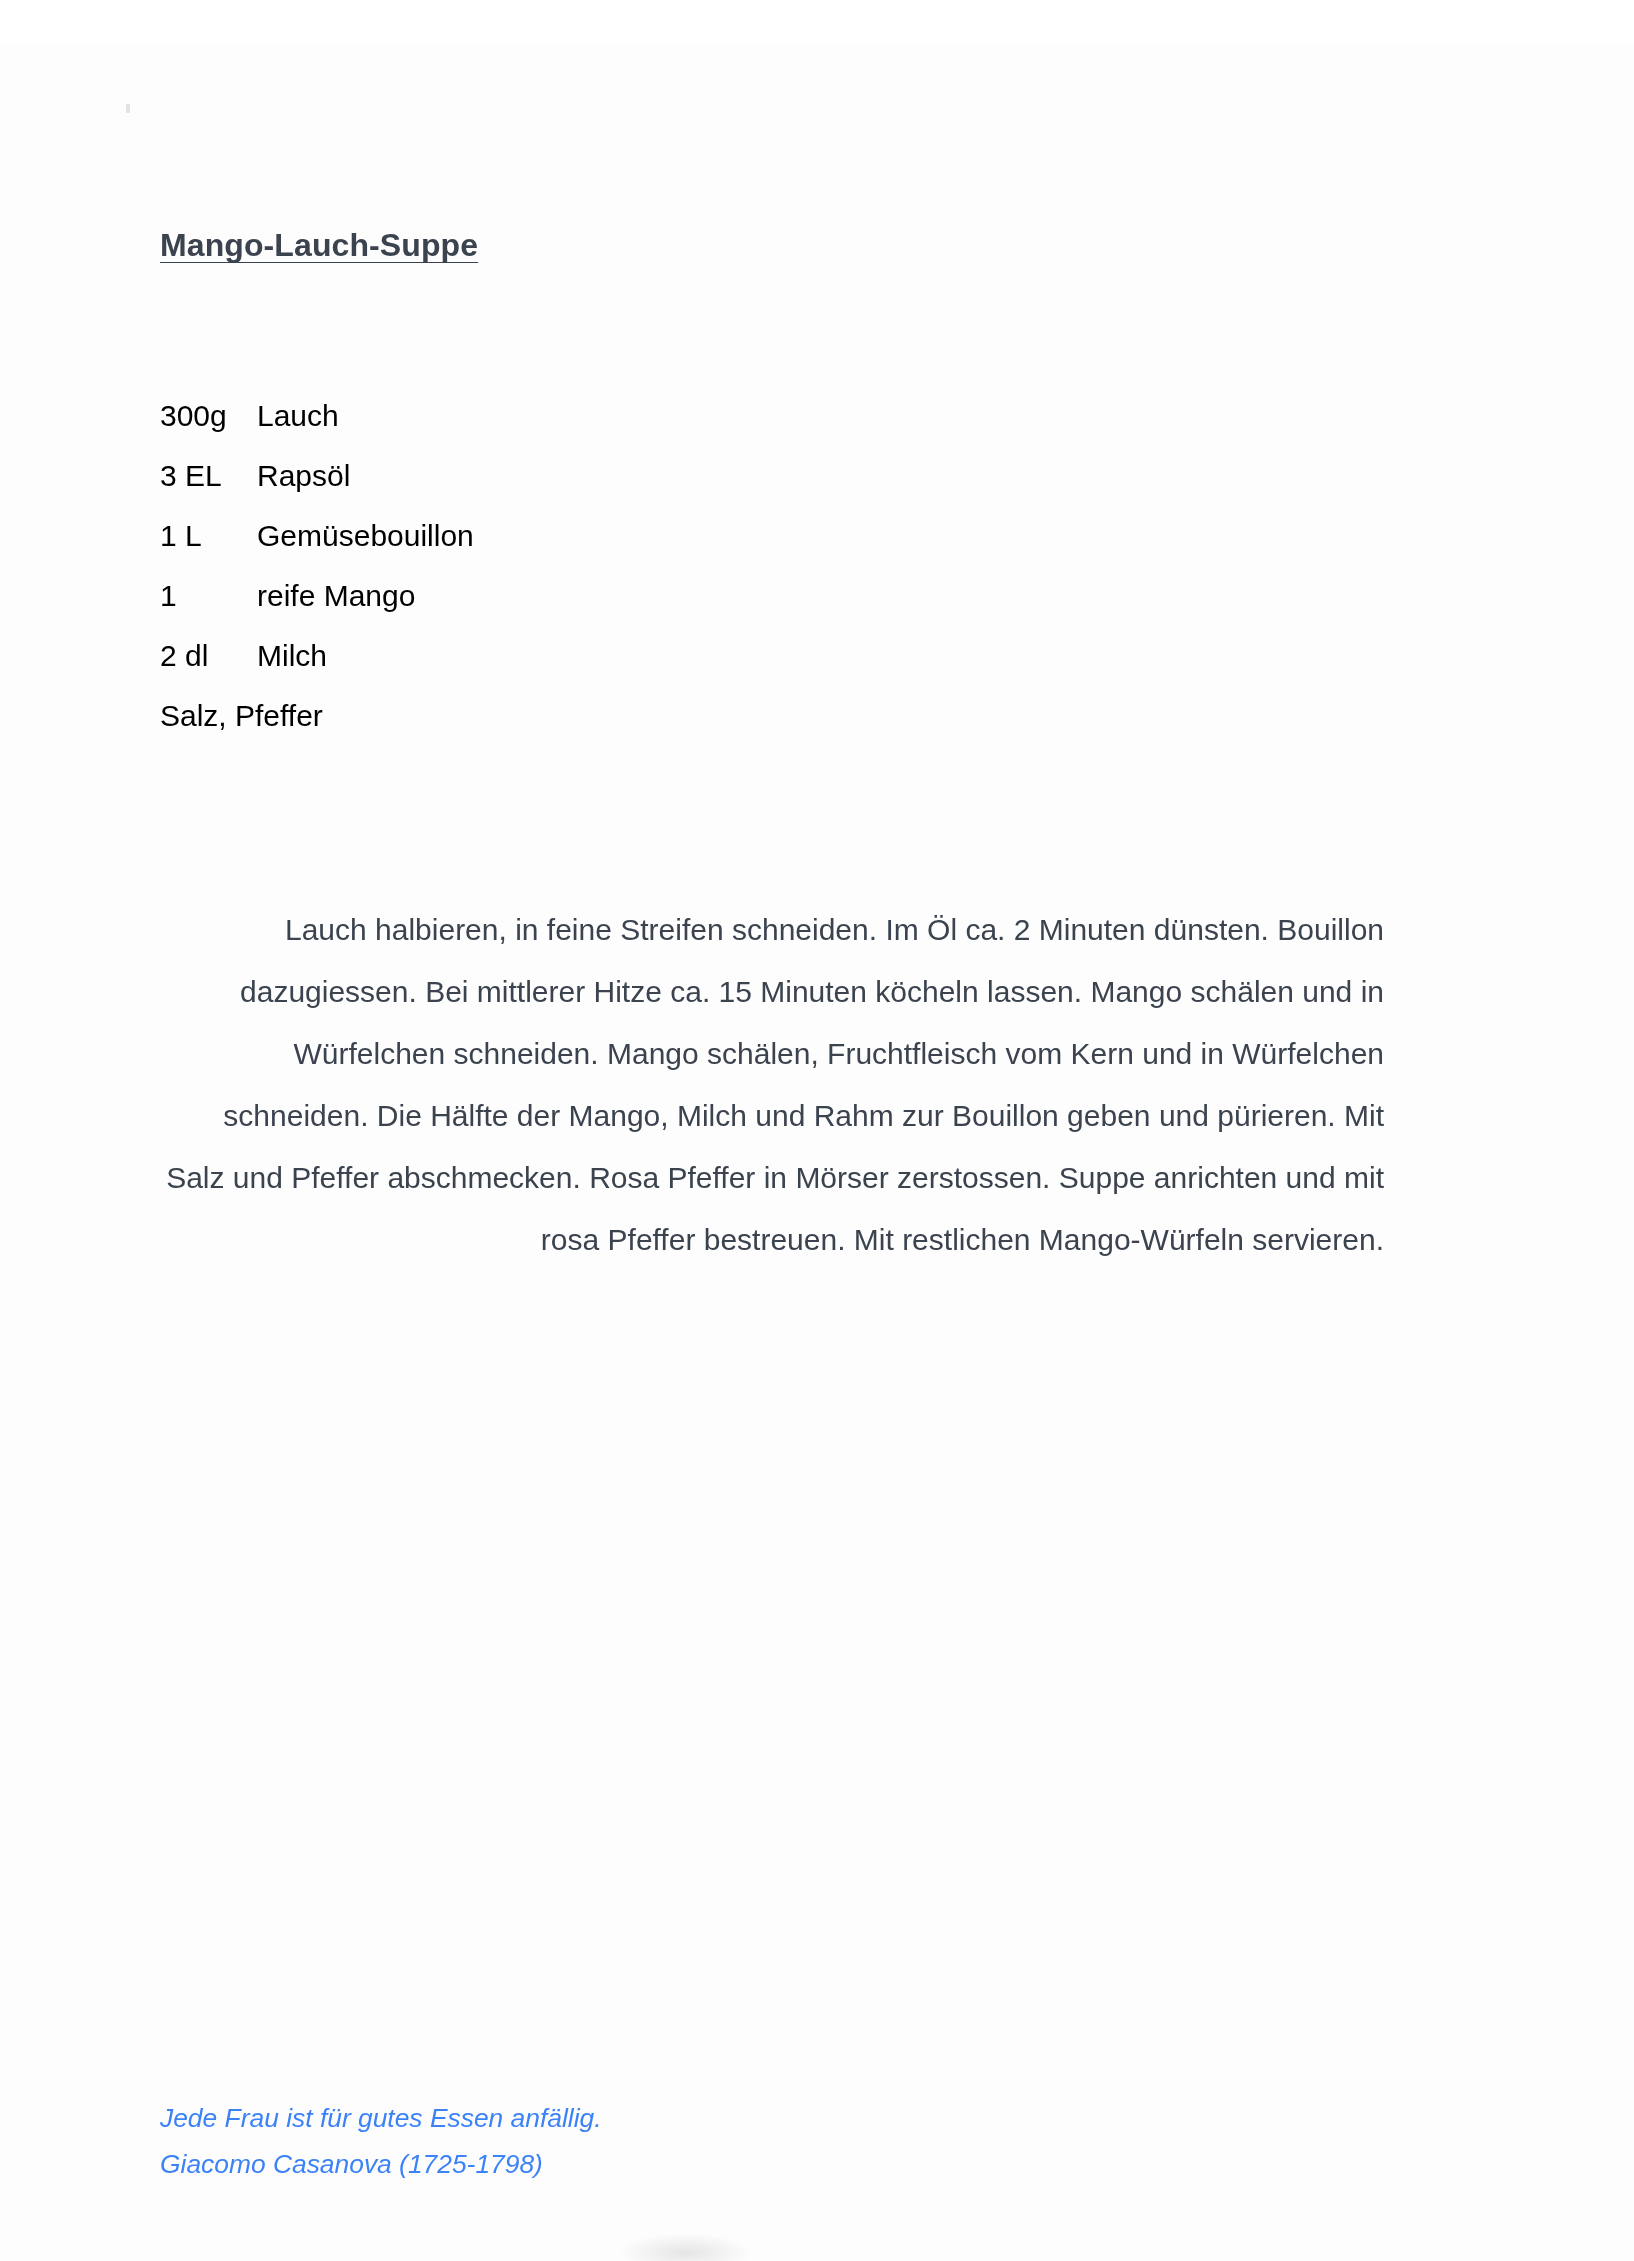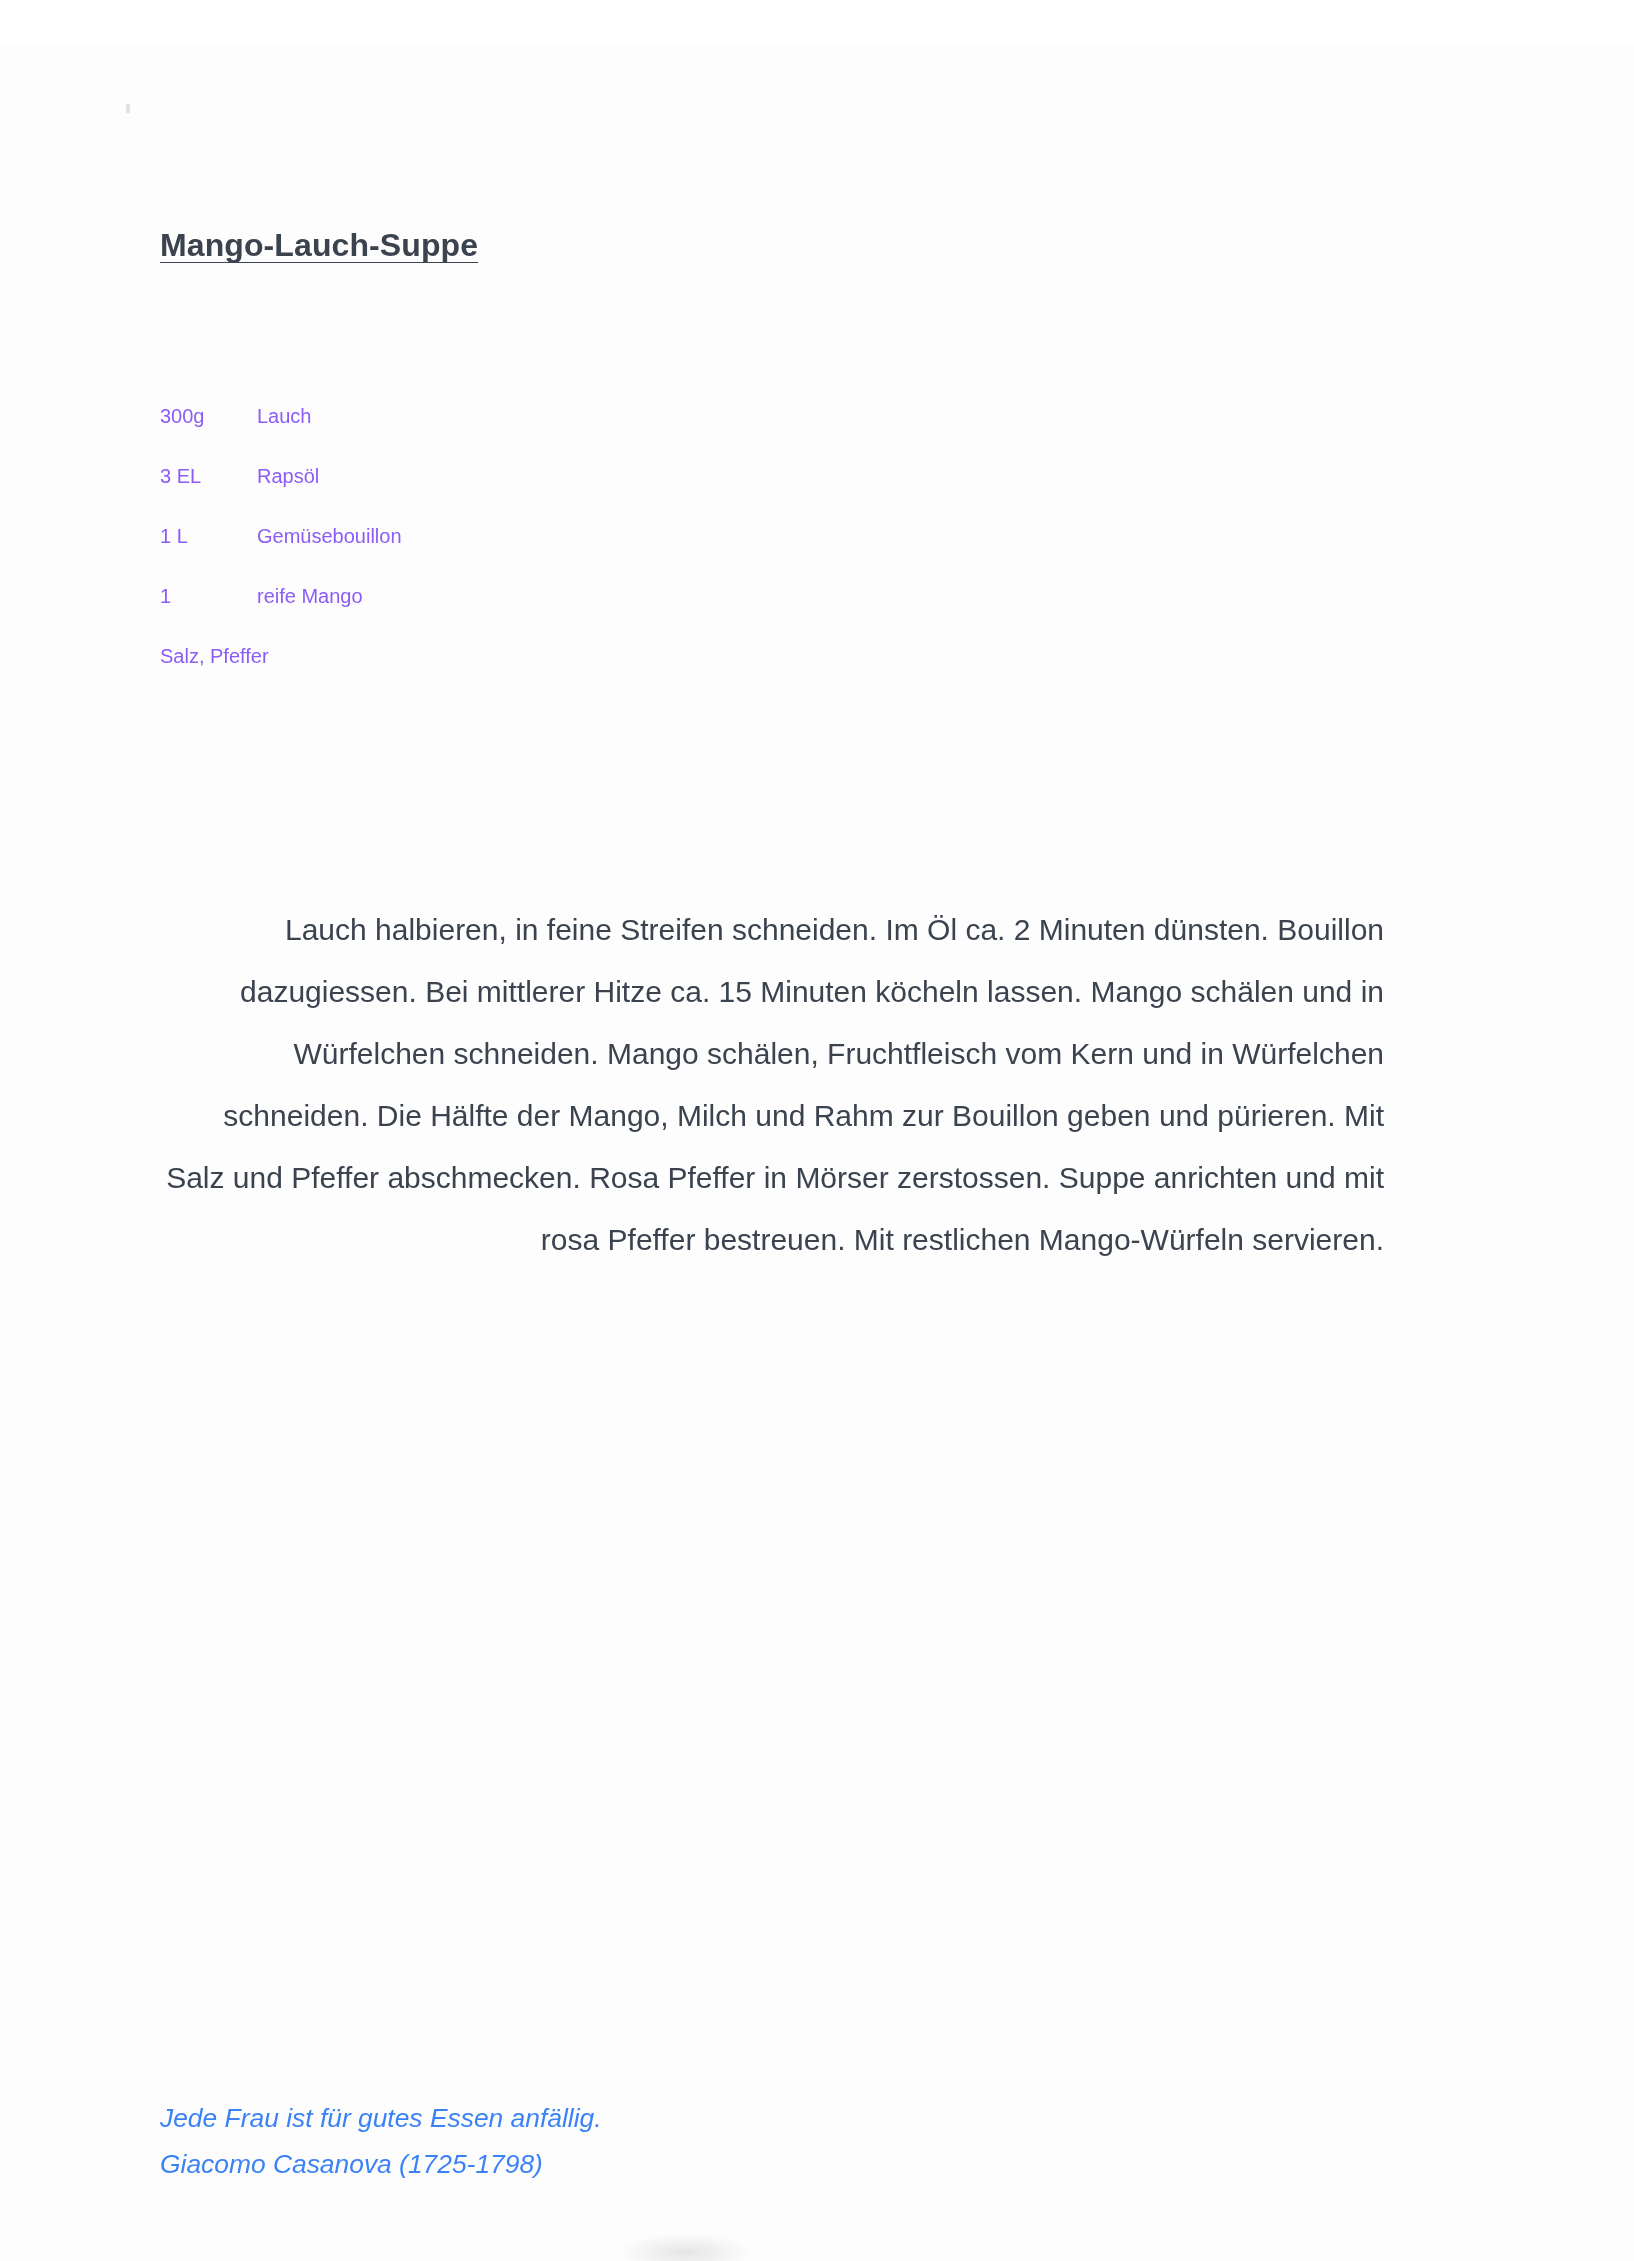--- a/index.html
+++ b/index.html
@@ -47,23 +47,23 @@
     color: #3b434f;
     text-decoration: underline;
     text-underline-offset: 5.8px;
     text-decoration-thickness: 1.3px;
     white-space: nowrap;
   }
   .ingredients {
     position: absolute;
     left: 160px;
     top: 340px;
-    font-size: 20px;
+    font-size: 30px;
     line-height: 60px;
-    color: #8b5cf6;
+    color: #000000;
   }
   .ing-row {
     display: block;
     white-space: pre;
   }
   .ing-qty {
     display: inline-block;
     min-width: 97px;
   }
   .method {
@@ -103,20 +103,21 @@
   <div class="sheet"></div>
   <div class="speck"></div>
 
   <h1 class="doc-title">Mango-Lauch-Suppe</h1>
 
   <div class="ingredients">
     <span class="ing-row"><span class="ing-qty">300g</span><span>Lauch</span></span>
     <span class="ing-row"><span class="ing-qty">3 EL</span><span>Rapsöl</span></span>
     <span class="ing-row"><span class="ing-qty">1 L</span><span>Gemüsebouillon</span></span>
     <span class="ing-row"><span class="ing-qty">1</span><span>reife Mango</span></span>
+    <span class="ing-row"><span class="ing-qty">2 dl</span><span>Milch</span></span>
     <span class="ing-row"><span>Salz, Pfeffer</span></span>
   </div>
 
   <p class="method">Lauch halbieren, in feine Streifen schneiden. Im Öl ca. 2 Minuten dünsten. Bouillon dazugiessen. Bei mittlerer Hitze ca. 15 Minuten köcheln lassen. Mango schälen und in Würfelchen schneiden. Mango schälen, Fruchtfleisch vom Kern und in Würfelchen schneiden. Die Hälfte der Mango, Milch und Rahm zur Bouillon geben und pürieren. Mit Salz und Pfeffer abschmecken. Rosa Pfeffer in Mörser zerstossen. Suppe anrichten und mit rosa Pfeffer bestreuen. Mit restlichen Mango-Würfeln servieren.</p>
 
   <div class="quote">
     <div>Jede Frau ist für gutes Essen anfällig.</div>
     <div>Giacomo Casanova (1725-1798)</div>
   </div>
 

